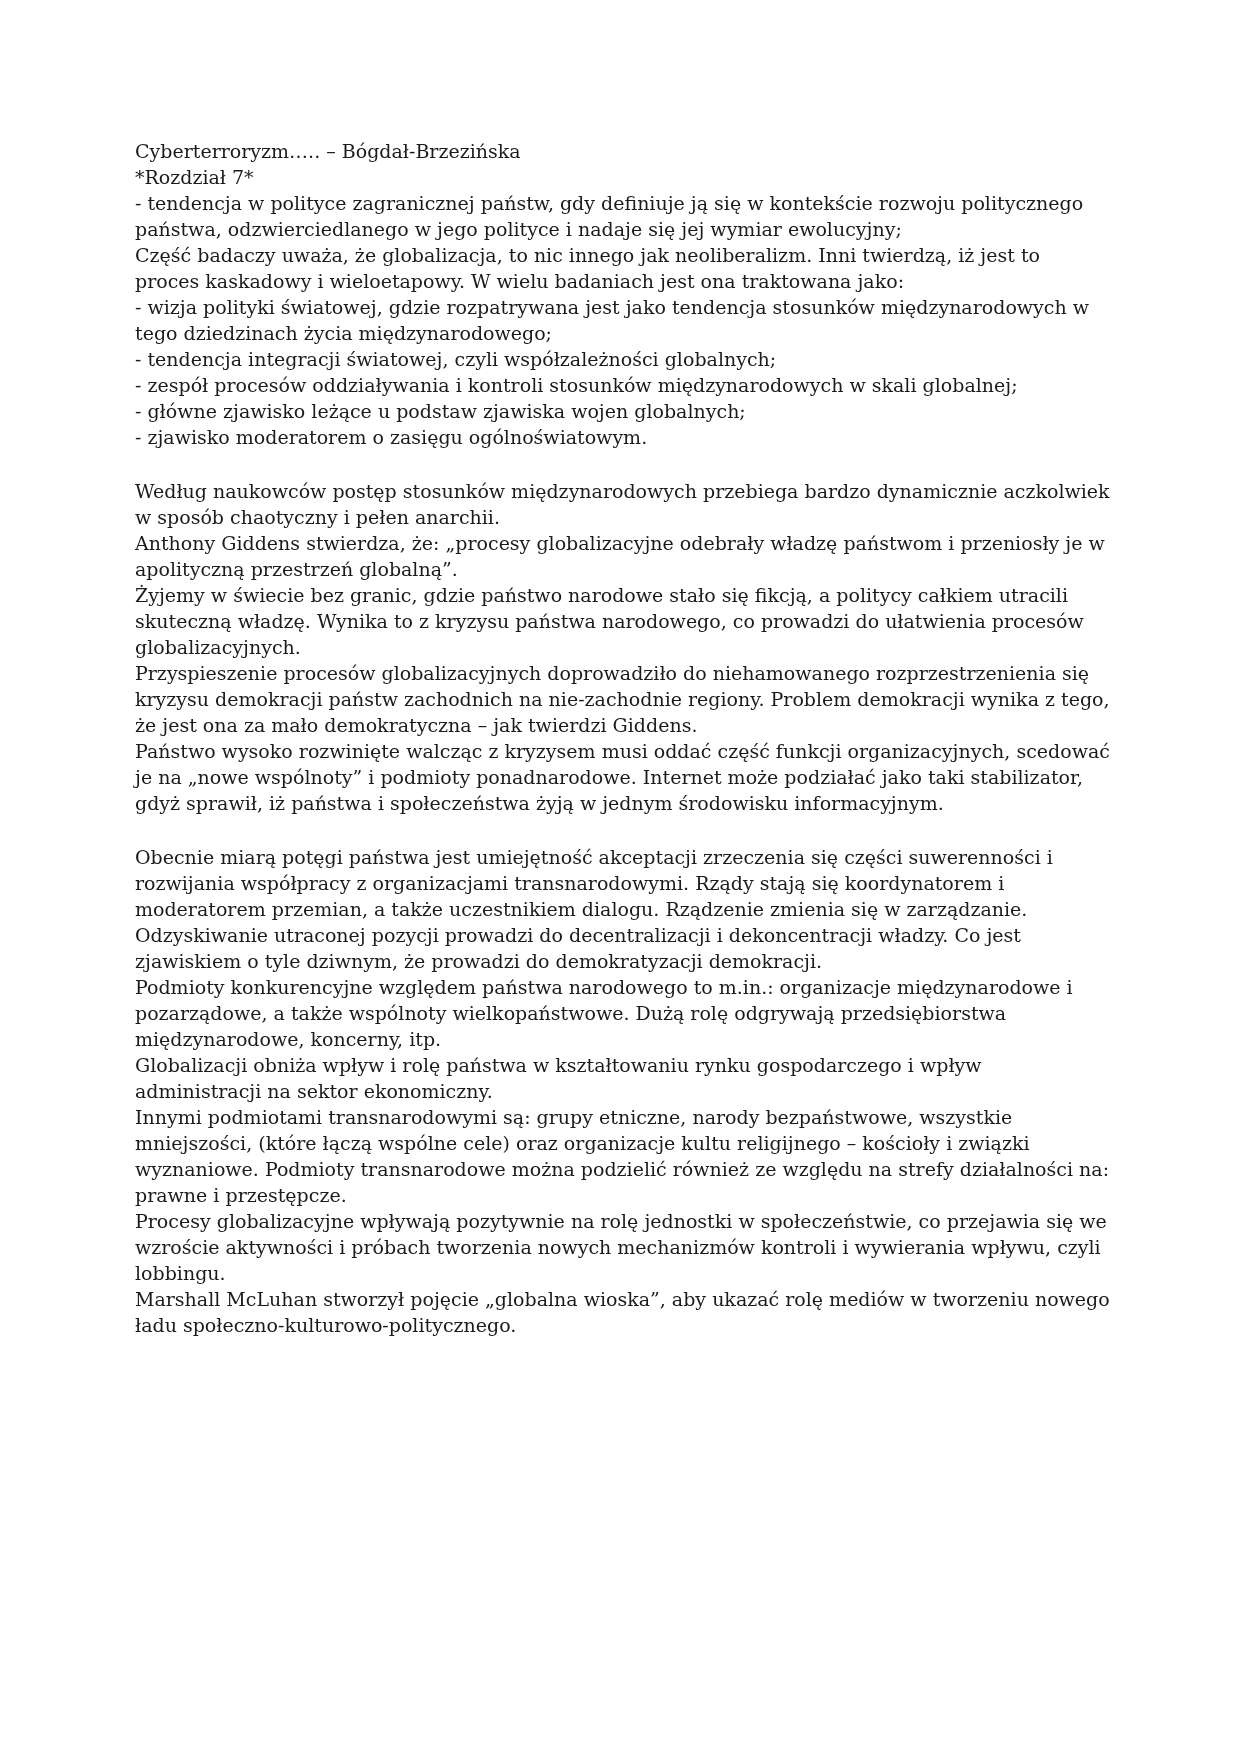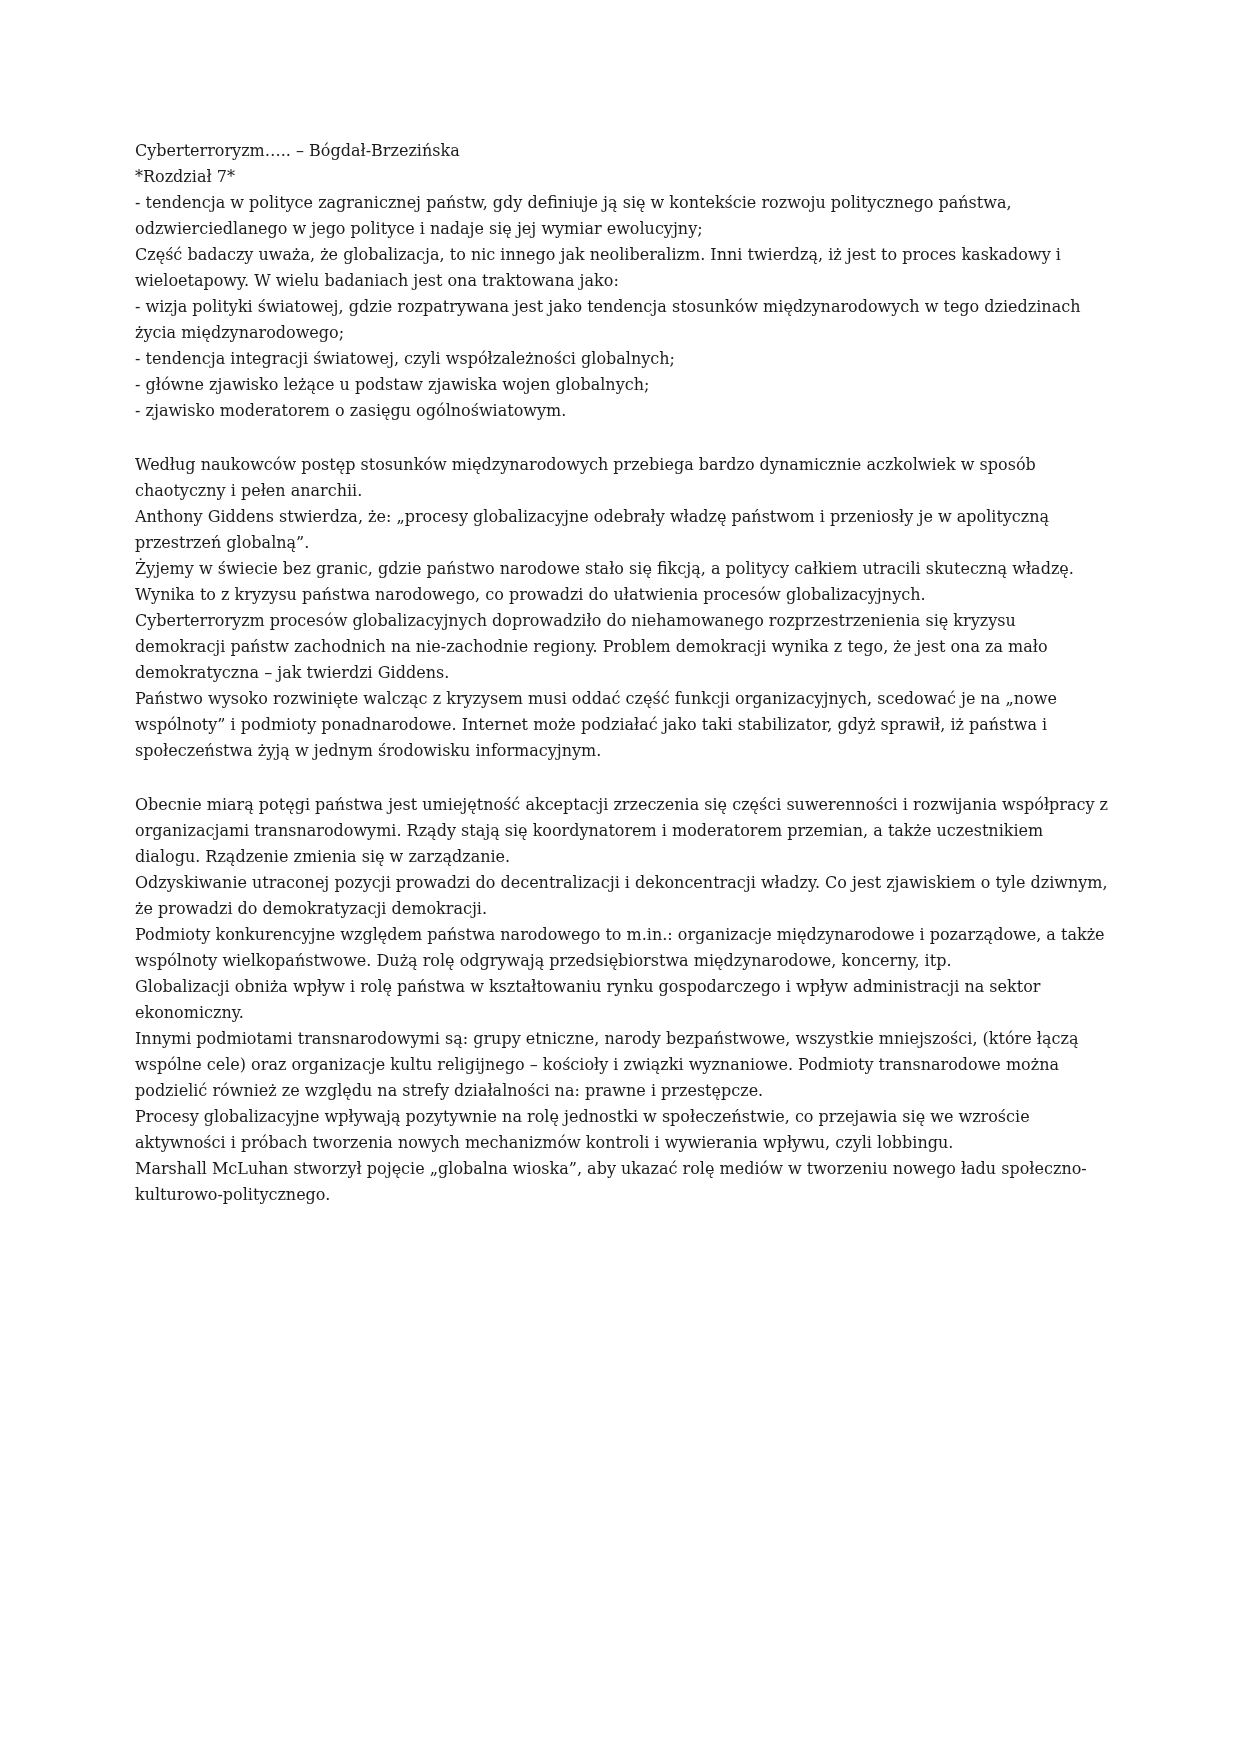--- a/index.html
+++ b/index.html
@@ -14,21 +14,21 @@
     background: #ffffff;
     box-sizing: border-box;
     overflow: hidden;
   }
   .text-block {
     position: absolute;
     left: 135px;
     top: 138px;
     width: 975px;
     font-family: "DejaVu Serif", "Liberation Serif", serif;
-    font-size: 16px;
+    font-size: 19px;
     line-height: 26px;
     color: #1b1b1b;
     text-align: left;
     letter-spacing: 0px;
   }
   .text-block p {
     margin: 0;
     padding: 0;
   }
   .text-block p.block-gap {
@@ -39,26 +39,27 @@
 <body>
 
 <div class="page">
   <div class="text-block">
     <p>Cyberterroryzm….. – Bógdał-Brzezińska</p>
     <p>*Rozdział 7*</p>
     <p>- tendencja w polityce zagranicznej państw, gdy definiuje ją się w kontekście rozwoju politycznego państwa, odzwierciedlanego w jego polityce i nadaje się jej wymiar ewolucyjny;</p>
     <p>Część badaczy uważa, że globalizacja, to nic innego jak neoliberalizm. Inni twierdzą, iż jest to proces kaskadowy i wieloetapowy. W wielu badaniach jest ona traktowana jako:</p>
     <p>- wizja polityki światowej, gdzie rozpatrywana jest jako tendencja stosunków międzynarodowych w tego dziedzinach życia międzynarodowego;</p>
     <p>- tendencja integracji światowej, czyli współzależności globalnych;</p>
+    <p>- zespół procesów oddziaływania i kontroli stosunków międzynarodowych w skali globalnej;</p>
     <p>- główne zjawisko leżące u podstaw zjawiska wojen globalnych;</p>
     <p>- zjawisko moderatorem o zasięgu ogólnoświatowym.</p>
     <p class="block-gap">Według naukowców postęp stosunków międzynarodowych przebiega bardzo dynamicznie aczkolwiek w sposób chaotyczny i pełen anarchii.</p>
     <p>Anthony Giddens stwierdza, że: „procesy globalizacyjne odebrały władzę państwom i przeniosły je w apolityczną przestrzeń globalną”.</p>
     <p>Żyjemy w świecie bez granic, gdzie państwo narodowe stało się fikcją, a politycy całkiem utracili skuteczną władzę. Wynika to z kryzysu państwa narodowego, co prowadzi do ułatwienia procesów globalizacyjnych.</p>
-    <p>Cyberterroryzm procesów globalizacyjnych doprowadziło do niehamowanego rozprzestrzenienia się kryzysu demokracji państw zachodnich na nie-zachodnie regiony. Problem demokracji wynika z tego, że jest ona za mało demokratyczna – jak twierdzi Giddens.</p>
+    <p>Przyspieszenie procesów globalizacyjnych doprowadziło do niehamowanego rozprzestrzenienia się kryzysu demokracji państw zachodnich na nie-zachodnie regiony. Problem demokracji wynika z tego, że jest ona za mało demokratyczna – jak twierdzi Giddens.</p>
     <p>Państwo wysoko rozwinięte walcząc z kryzysem musi oddać część funkcji organizacyjnych, scedować je na „nowe wspólnoty” i podmioty ponadnarodowe. Internet może podziałać jako taki stabilizator, gdyż sprawił, iż państwa i społeczeństwa żyją w jednym środowisku informacyjnym.</p>
     <p class="block-gap">Obecnie miarą potęgi państwa jest umiejętność akceptacji zrzeczenia się części suwerenności i rozwijania współpracy z organizacjami transnarodowymi. Rządy stają się koordynatorem i moderatorem przemian, a także uczestnikiem dialogu. Rządzenie zmienia się w zarządzanie.</p>
     <p>Odzyskiwanie utraconej pozycji prowadzi do decentralizacji i dekoncentracji władzy. Co jest zjawiskiem o tyle dziwnym, że prowadzi do demokratyzacji demokracji.</p>
     <p>Podmioty konkurencyjne względem państwa narodowego to m.in.: organizacje międzynarodowe i pozarządowe, a także wspólnoty wielkopaństwowe. Dużą rolę odgrywają przedsiębiorstwa międzynarodowe, koncerny, itp.</p>
     <p>Globalizacji obniża wpływ i rolę państwa w kształtowaniu rynku gospodarczego i wpływ administracji na sektor ekonomiczny.</p>
     <p>Innymi podmiotami transnarodowymi są: grupy etniczne, narody bezpaństwowe, wszystkie mniejszości, (które łączą wspólne cele) oraz organizacje kultu religijnego – kościoły i związki wyznaniowe. Podmioty transnarodowe można podzielić również ze względu na strefy działalności na: prawne i przestępcze.</p>
     <p>Procesy globalizacyjne wpływają pozytywnie na rolę jednostki w społeczeństwie, co przejawia się we wzroście aktywności i próbach tworzenia nowych mechanizmów kontroli i wywierania wpływu, czyli lobbingu.</p>
     <p>Marshall McLuhan stworzył pojęcie „globalna wioska”, aby ukazać rolę mediów w tworzeniu nowego ładu społeczno-kulturowo-politycznego.</p>
   </div>
 </div>

